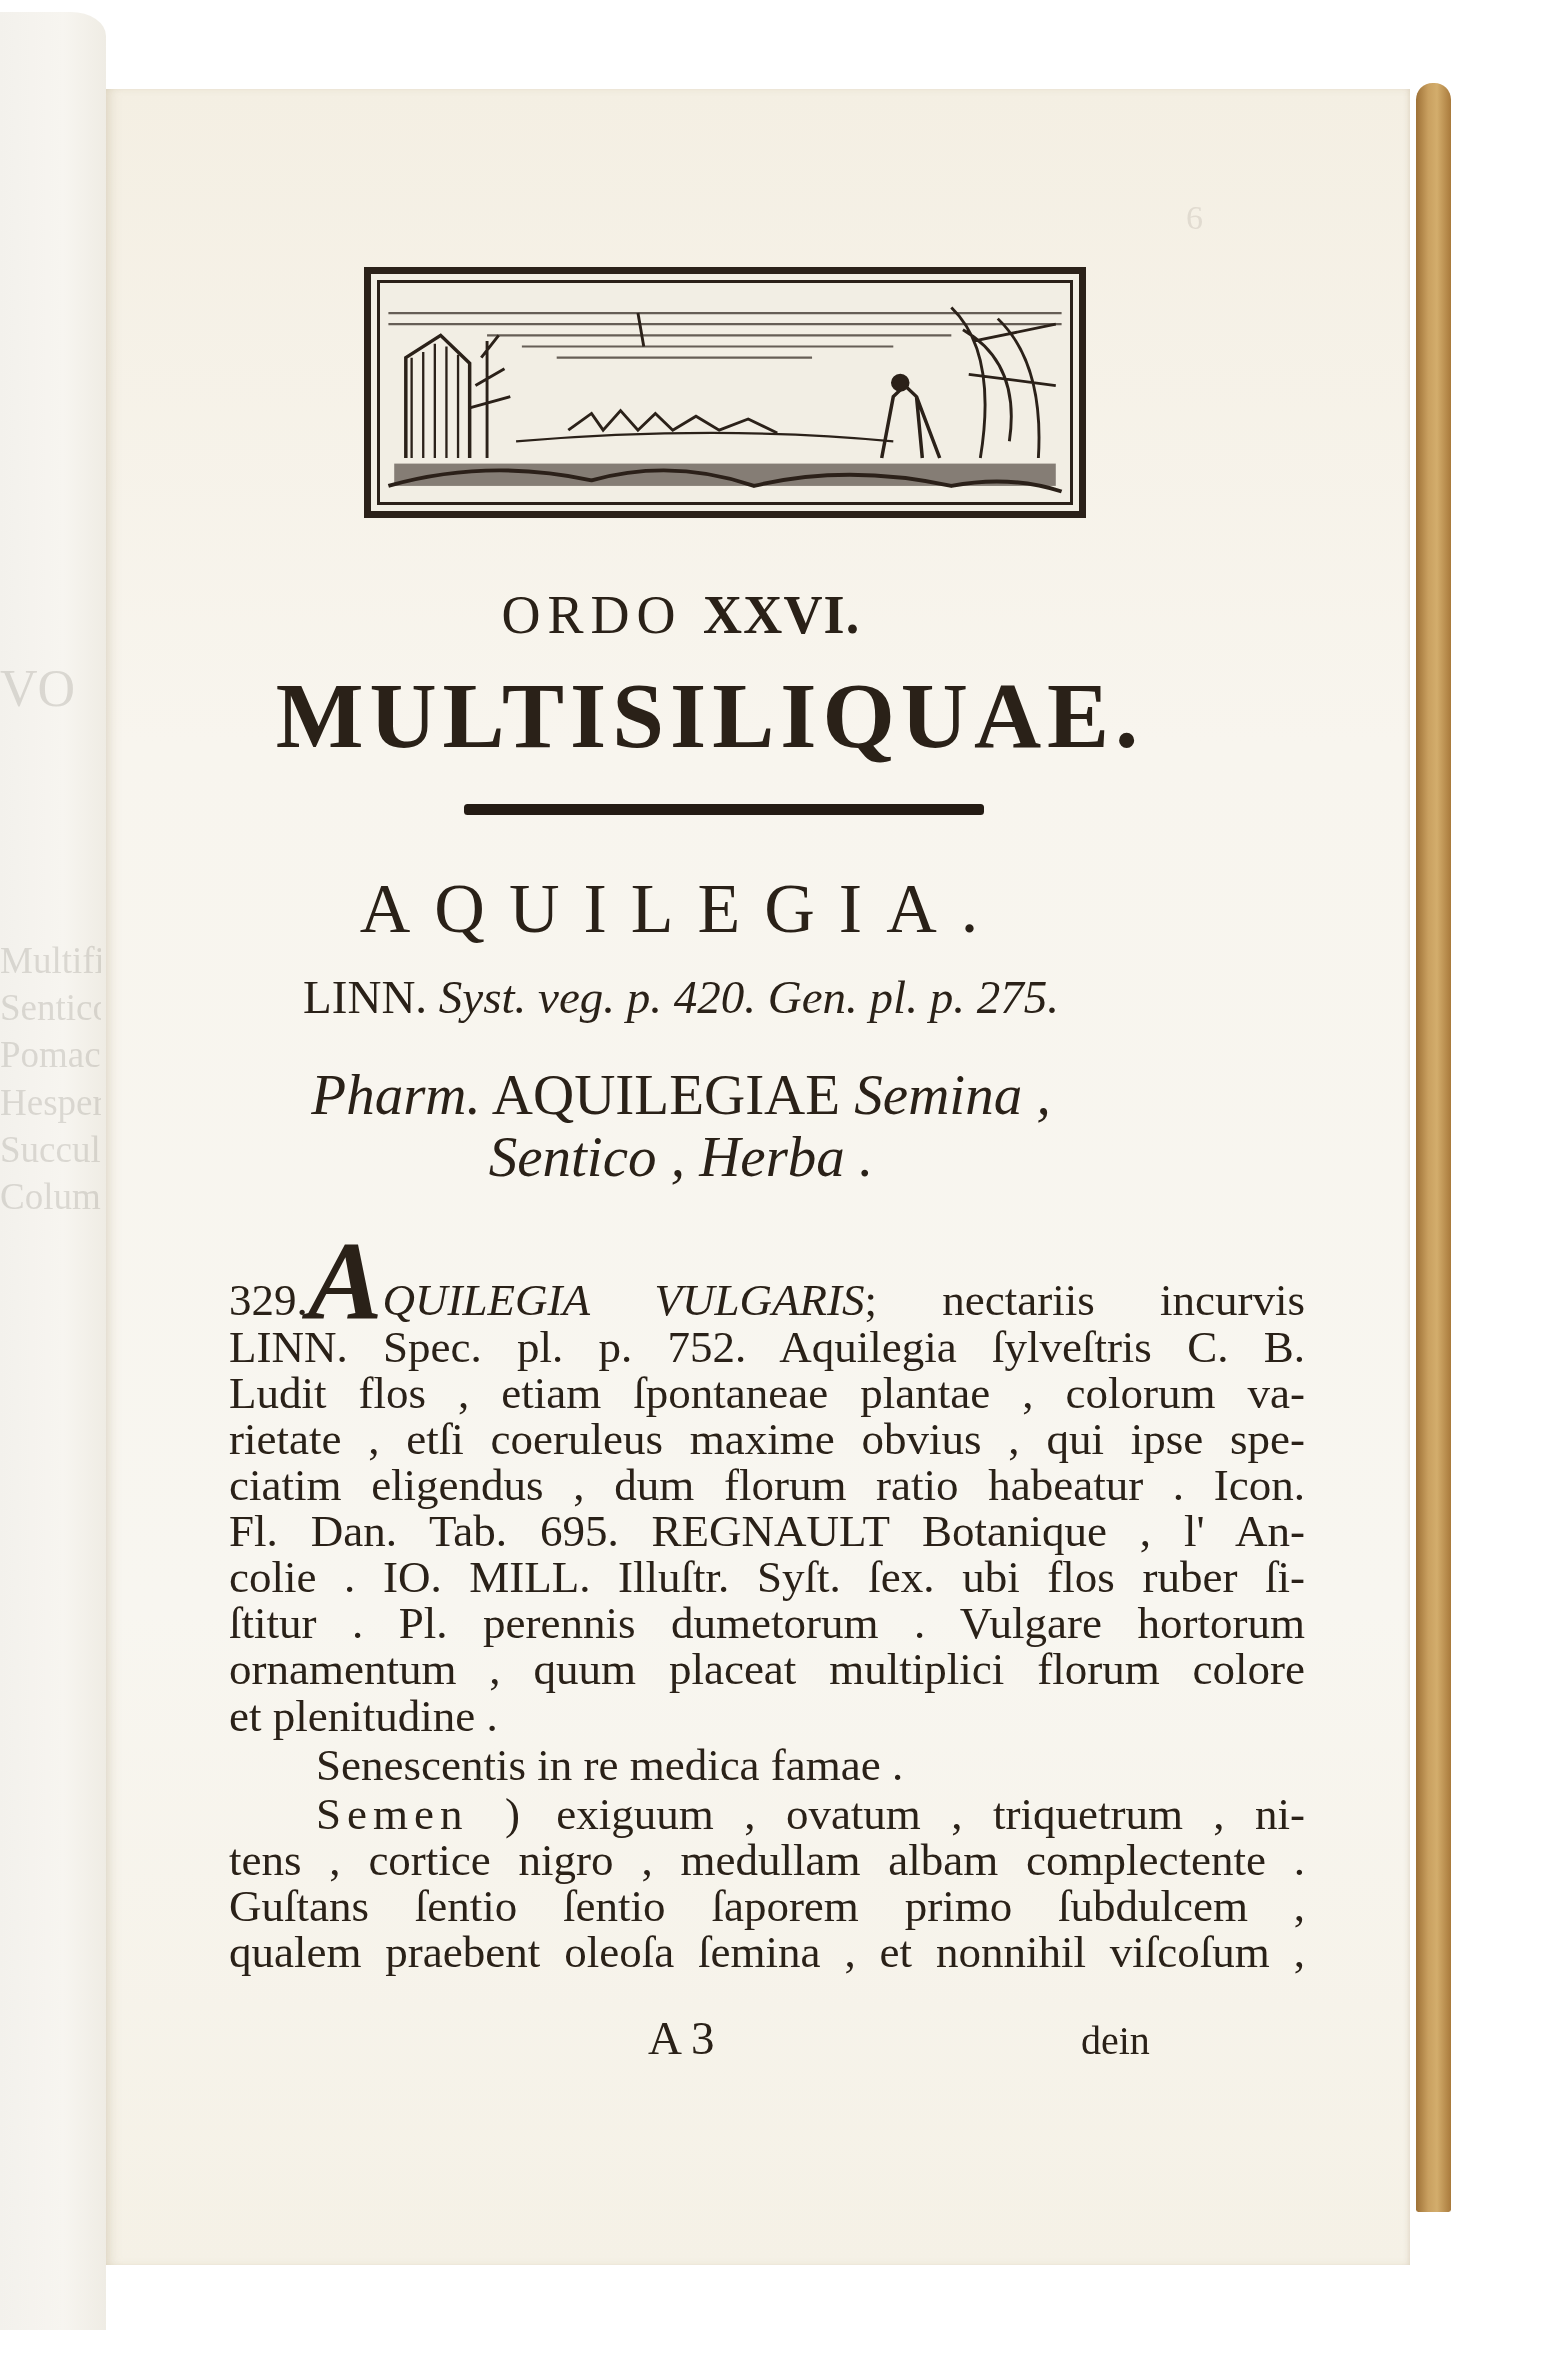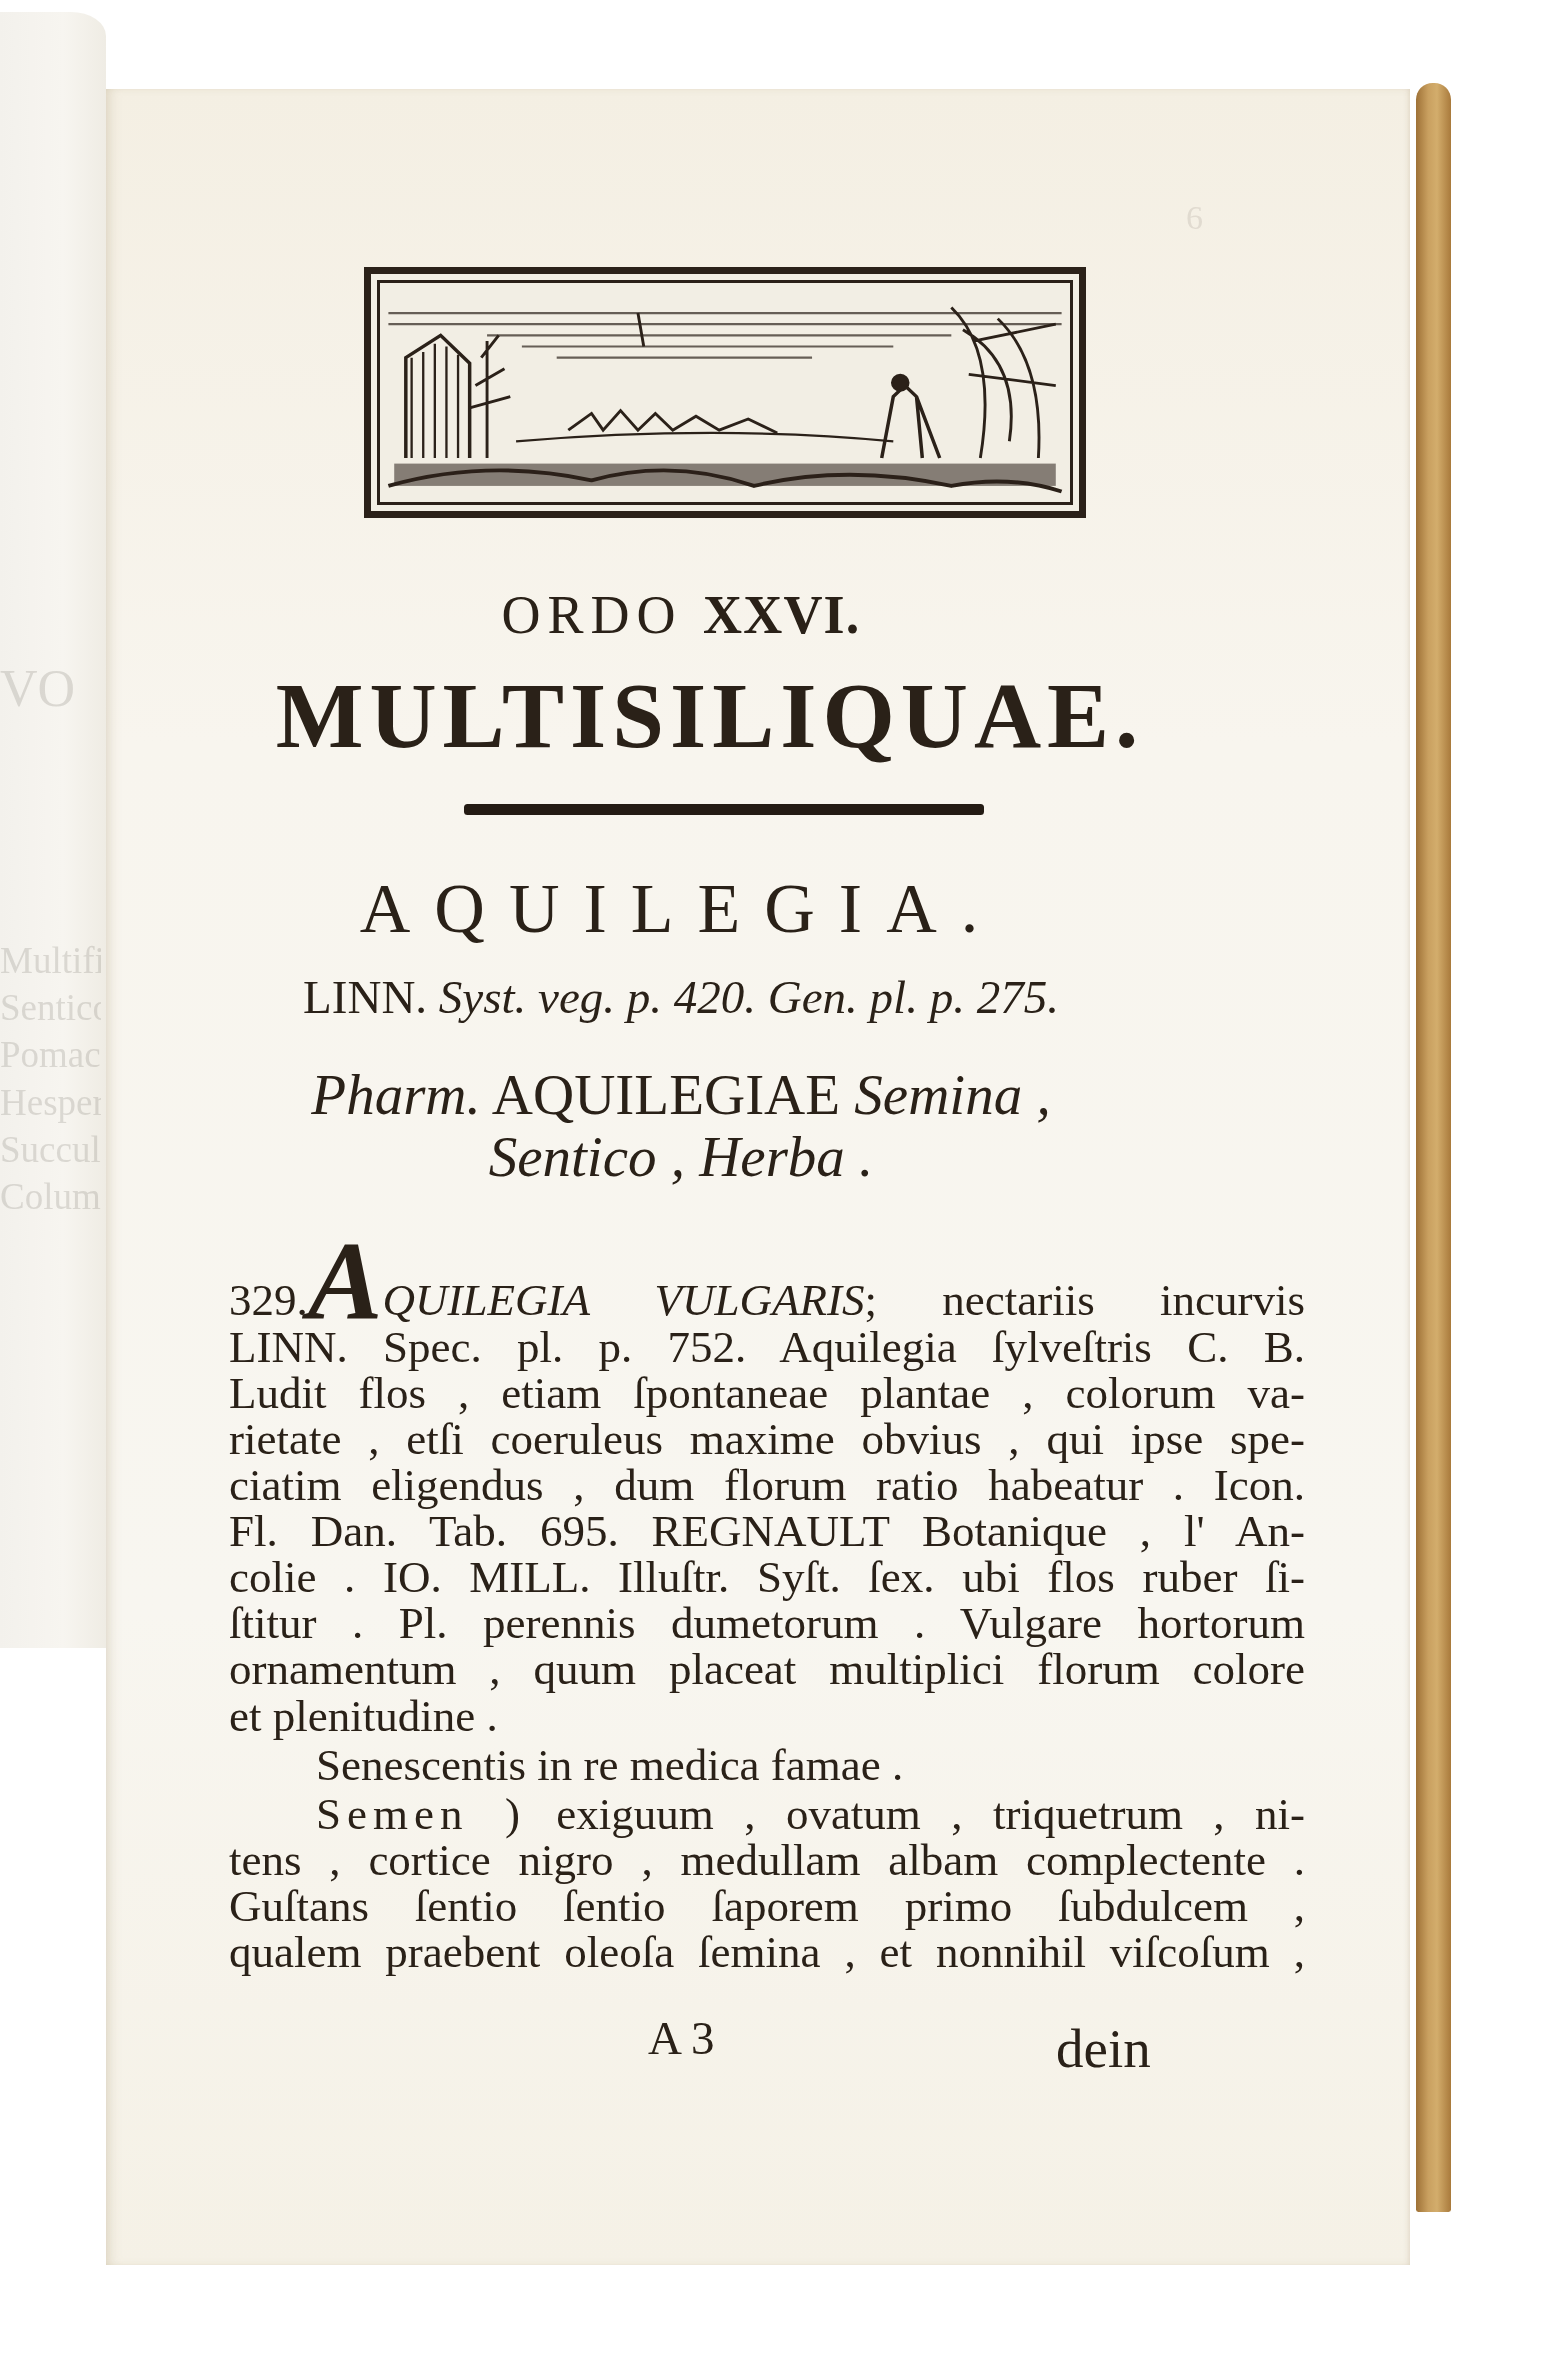--- a/index.html
+++ b/index.html
@@ -1,18 +1,18 @@
 <!DOCTYPE html>
 <html style="font-size:9.5px"><head>
 <meta charset="utf-8">
 <style>
   html, body { margin:0; padding:0; }
   body { width:1565px; height:2366px; background:#ffffff; position:relative; overflow:hidden;
          font-family:"Liberation Serif", "DejaVu Serif", serif; color:#2a2118; }
-  .left-leaf { position:absolute; left:0; top:12px; width:106px; height:1636px;
+  .left-leaf { position:absolute; left:0; top:12px; width:106px; height:2318px;
                background:linear-gradient(90deg,#f3f1ec 0%,#f7f5f0 60%,#efece4 100%);
                border-top-right-radius:35px 24px; }
   .left-leaf .ghost { position:absolute; left:0; font-family:"Liberation Serif", serif; color:rgba(120,115,105,0.22);
                       font-size:52px; line-height:52px; white-space:nowrap; overflow:hidden; width:101px; }
   .spine { position:absolute; left:1416px; top:83px; width:35px; height:2129px;
            background:linear-gradient(90deg,#9e7136 0%,#c9a060 35%,#d3ad6c 60%,#a97a3c 100%);
            border-radius:16.6px 16.6px 2.4px 2.4px; }
   .page { position:absolute; left:106px; top:89px; width:1304px; height:2176px;
           background:linear-gradient(180deg,#f4efe3 0%,#f8f5ee 30%,#f8f6f0 70%,#f5f1e6 100%);
           box-shadow: inset 8.3px 0 13px -7px rgba(160,140,100,0.35), inset -3.5px 0 6px -3.5px rgba(150,120,80,0.3); }
@@ -32,21 +32,21 @@
   .linn-ref { top:970px; font-size:47px; }
   .pharm1 { top:1062px; font-size:57px; }
   .pharm2 { top:1124px; font-size:57px; }
   .i { font-style:italic; }
   .body-line { position:absolute; left:229px; width:1076px; font-size:45px; line-height:46px;
                text-align:justify; text-align-last:justify; white-space:nowrap; }
   .body-line.last { text-align-last:left; }
   .indent { left:316px; width:989px; }
   .dropcap { font-size:112px; font-style:italic; font-weight:bold; line-height:0; vertical-align:-3.5px; }
   .footer-sig { position:absolute; left:648px; top:2011px; font-size:47px; }
-  .catchword { position:absolute; left:1056px; top:2017px; font-size:55px; }
+  .catchword { position:absolute; left:1081px; top:2017px; font-size:40px; }
 </style>
 </head>
 <body>
 
 <div class="left-leaf">
   <div class="ghost" style="top:651px">VO</div>
   <div class="ghost" style="top:923px;font-size:37px">Multifili</div>
   <div class="ghost" style="top:970px;font-size:37px">Sentico</div>
   <div class="ghost" style="top:1017px;font-size:37px">Pomace</div>
   <div class="ghost" style="top:1065px;font-size:37px">Hesperi</div>

